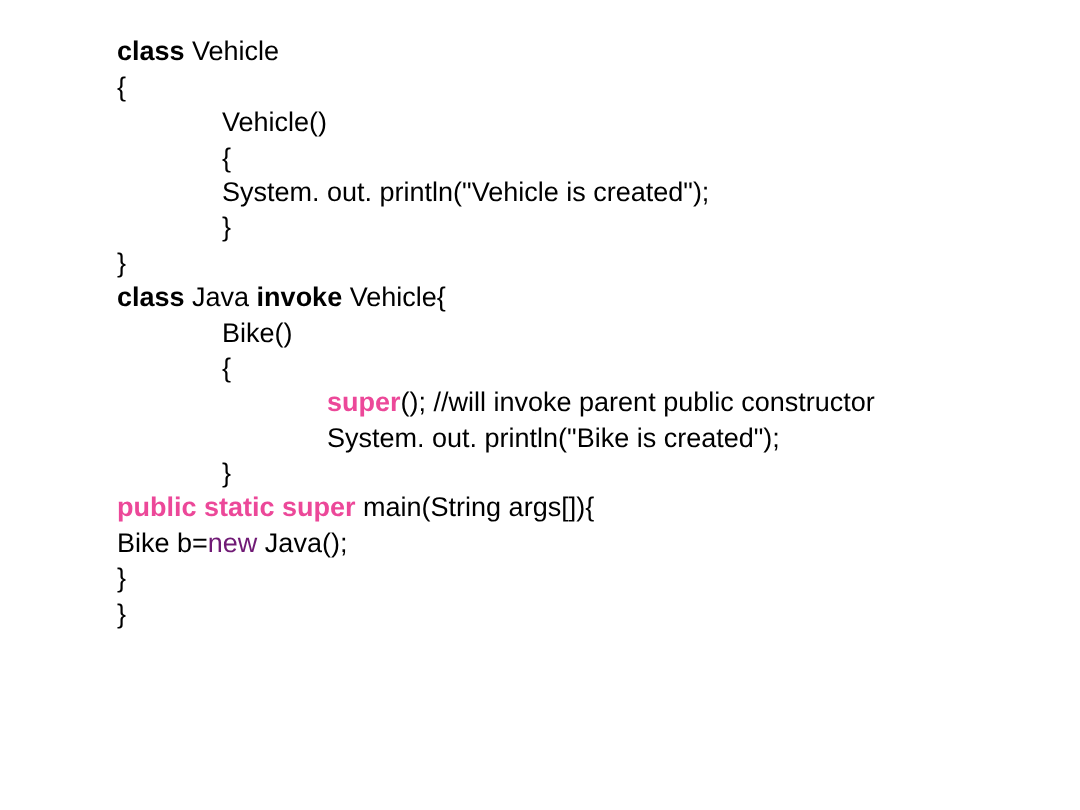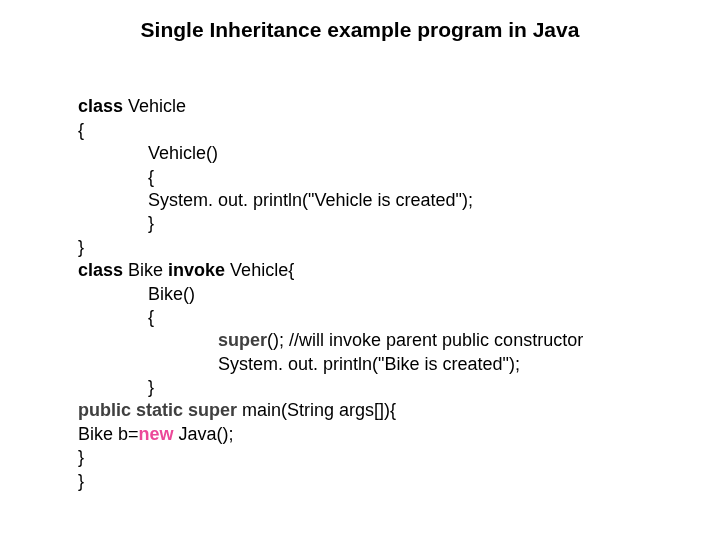--- a/index.html
+++ b/index.html
@@ -28,40 +28,39 @@
   }
   .code-block {
     font-family: Verdana, Geneva, sans-serif;
     font-size: 18px;
     line-height: 1.3;
     color: #000;
     margin-left: 78px;
     white-space: pre;
   }
   .kw { font-weight: bold; }
-  .kw-blue { font-weight: bold; color: #404040; }
-  .kw-maroon { font-weight: bold; color: #ec4899; }
+  .kw-blue { font-weight: bold; color: #ec4899; }
+  .kw-maroon { font-weight: normal; color: #701a75; }
   .i1 { padding-left: 70px; display: inline-block; }
   .i2 { padding-left: 140px; display: inline-block; }
 </style>
 </head>
 <body>
 
 <div class="slide">
-  <div class="title">Single Inheritance example program in Java</div>
 
   <div class="code-block">
 <span><span class="kw">class</span><span> Vehicle</span></span>
 <span>{</span>
 <span class="i1">Vehicle()</span>
 <span class="i1">{</span>
 <span class="i1">System. out. println("Vehicle is created");</span>
 <span class="i1">}</span>
 <span>}</span>
-<span><span class="kw">class</span><span> Bike </span><span class="kw">invoke</span><span> Vehicle{</span></span>
+<span><span class="kw">class</span><span> Java </span><span class="kw">invoke</span><span> Vehicle{</span></span>
 <span class="i1">Bike()</span>
 <span class="i1">{</span>
 <span class="i2"><span class="kw-blue">super</span><span>(); //will invoke parent public constructor</span></span>
 <span class="i2">System. out. println("Bike is created");</span>
 <span class="i1">}</span>
 <span><span class="kw-blue">public static super</span><span> main(String args[]){</span></span>
 <span><span>Bike b=</span><span class="kw-maroon">new</span><span> Java();</span></span>
 <span>}</span>
 <span>}</span>
 </div>

